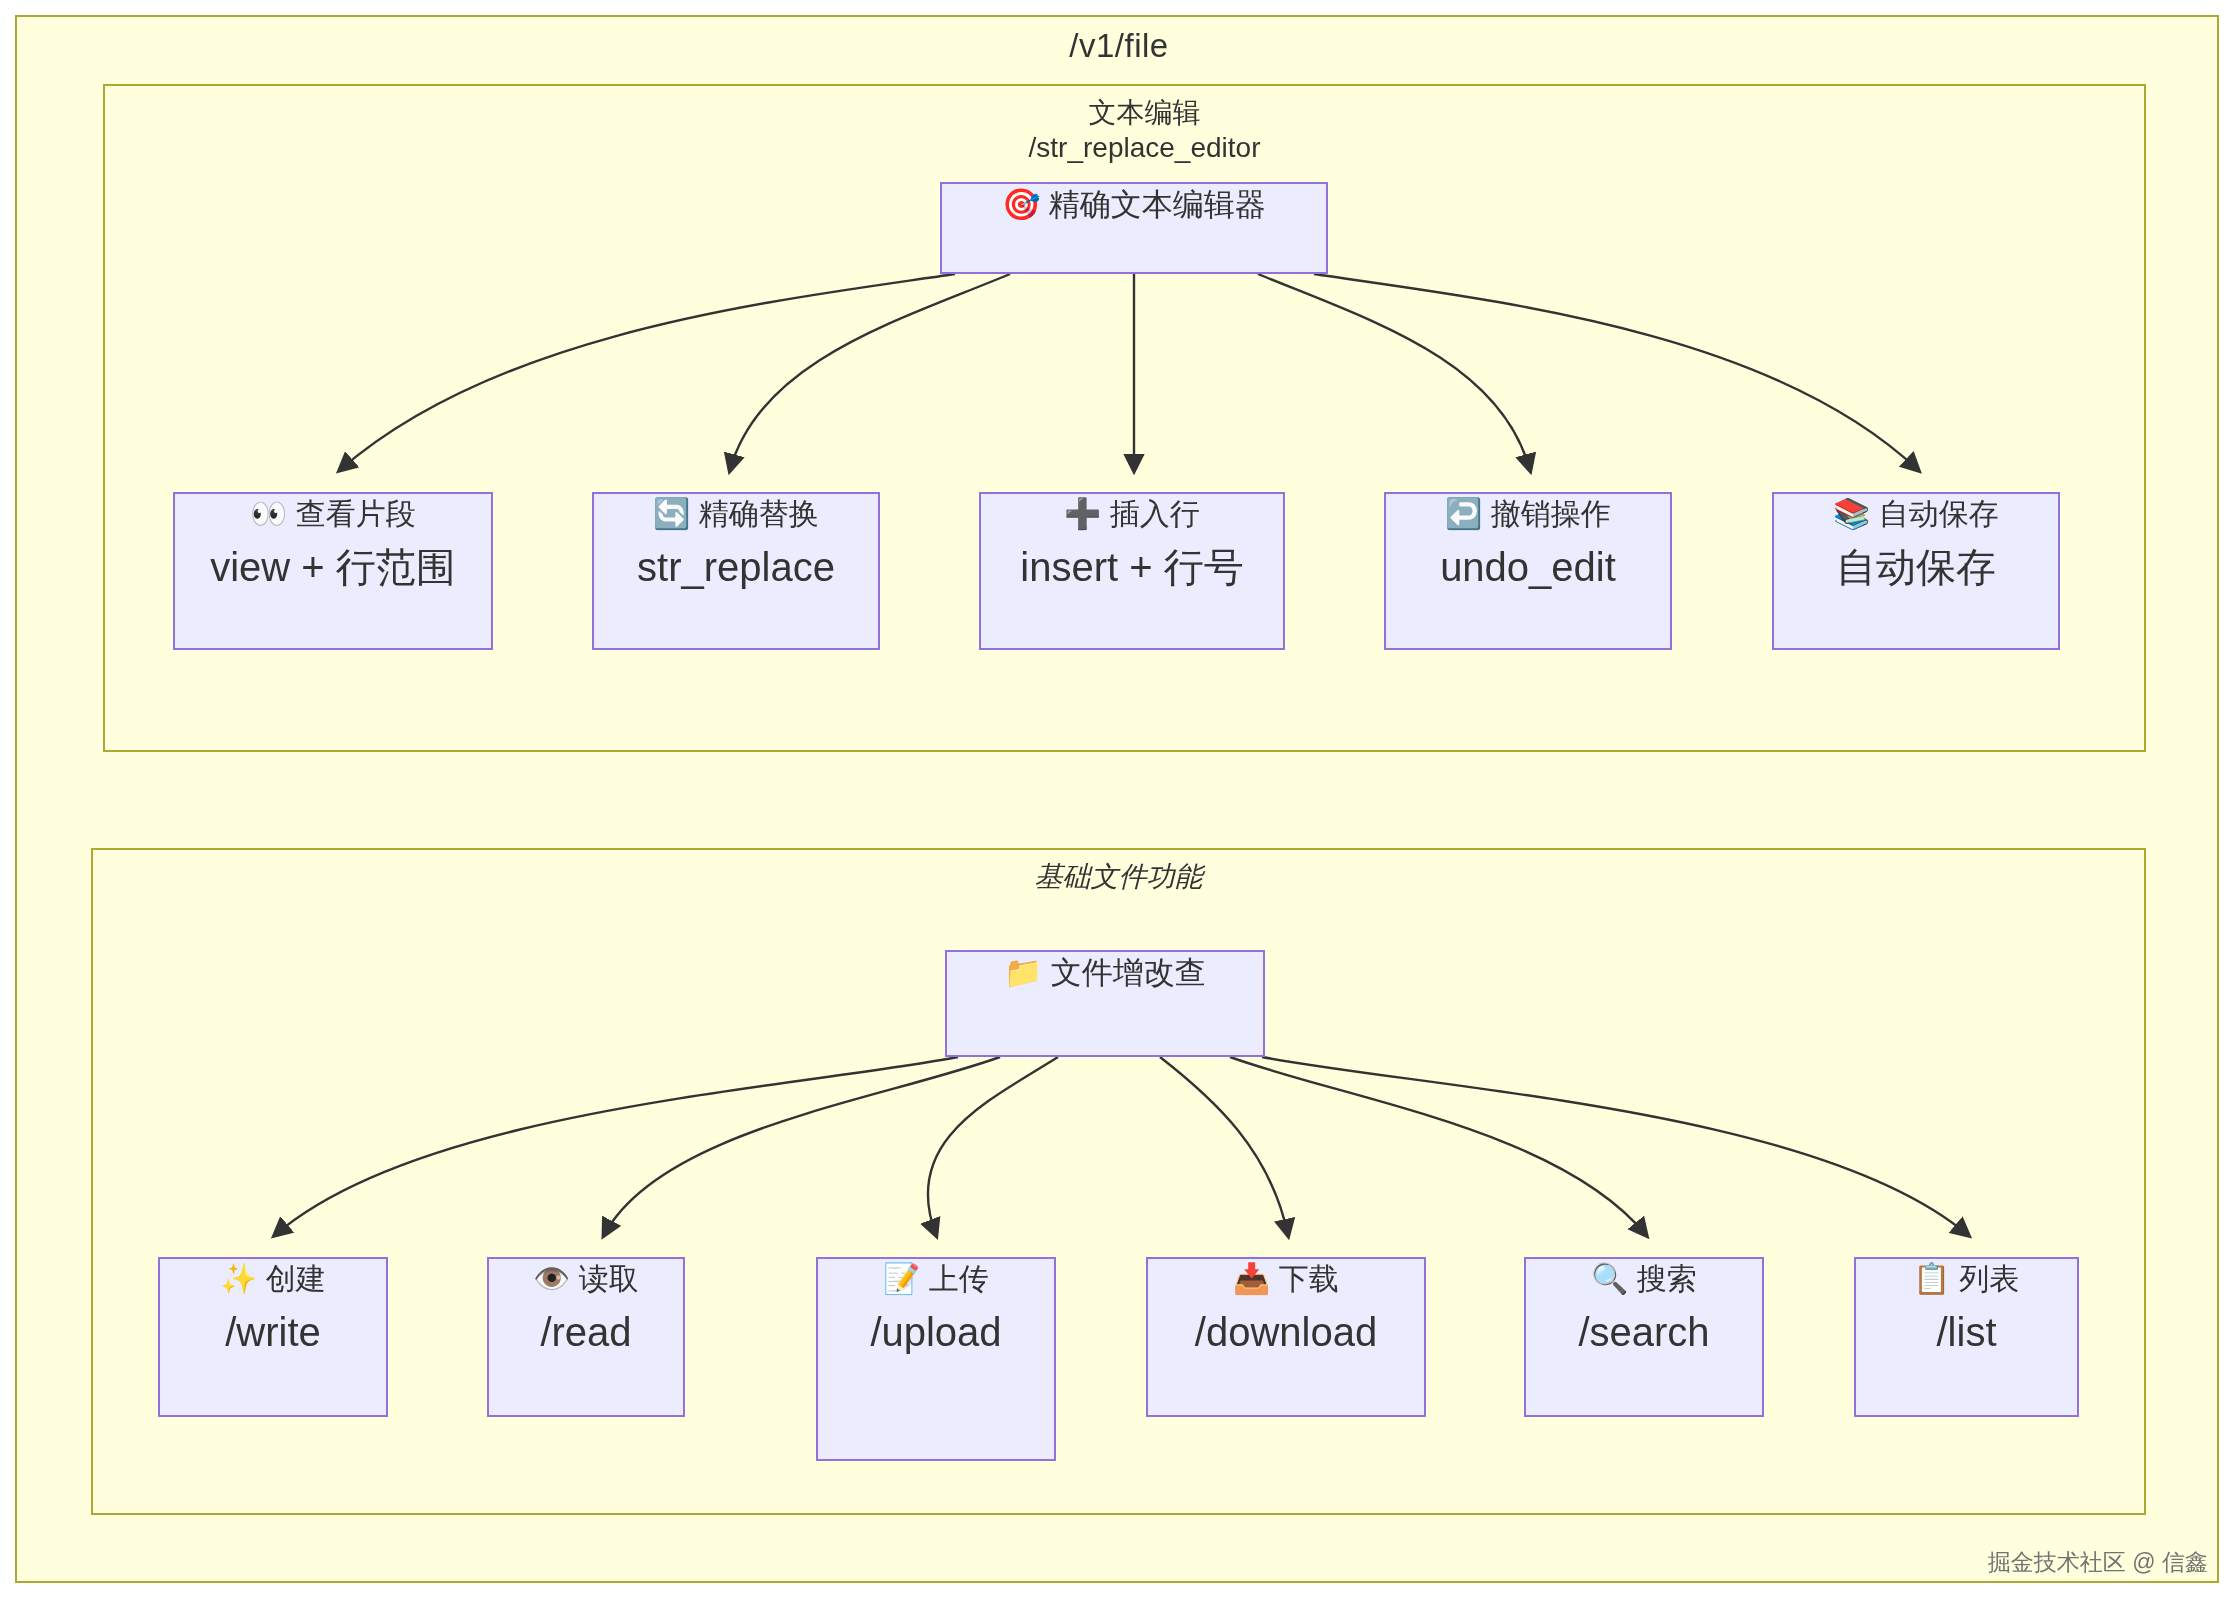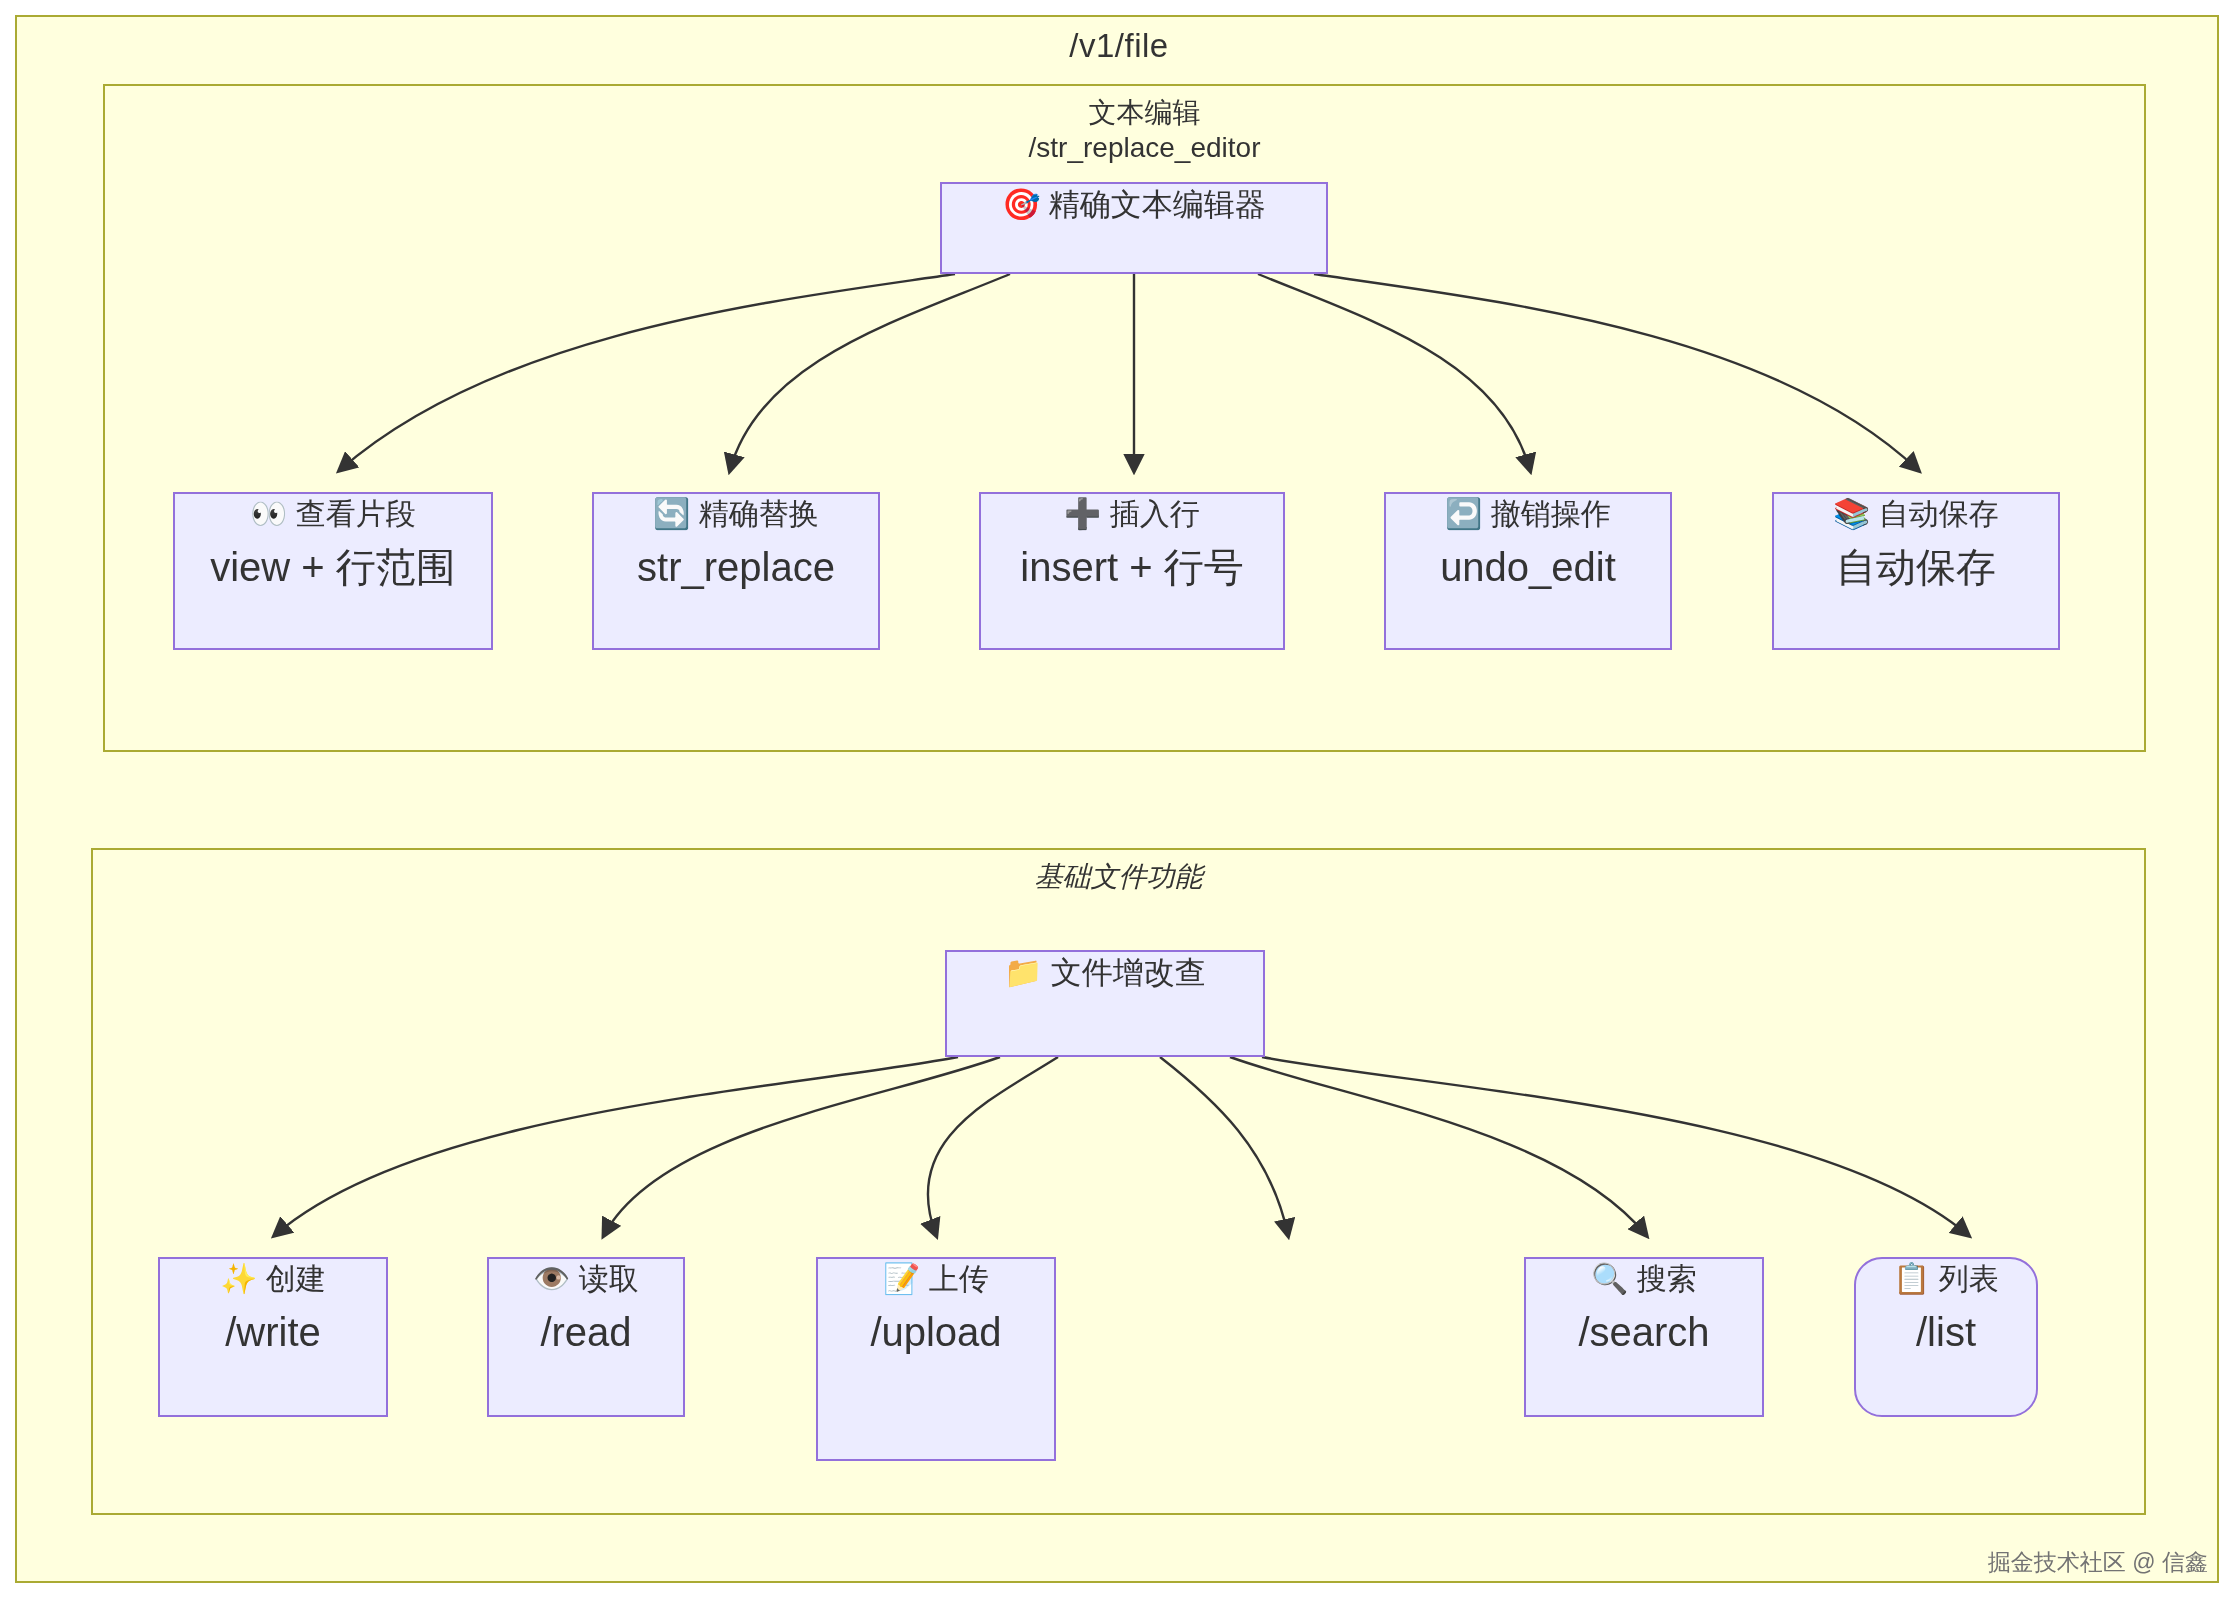--- a/index.html
+++ b/index.html
@@ -131,21 +131,21 @@
   #node-insert    { left: 979px;  top: 492px; width: 306px; height: 158px; }
   #node-undo      { left: 1384px; top: 492px; width: 288px; height: 158px; }
   #node-history   { left: 1772px; top: 492px; width: 288px; height: 158px; }
 
   
   #node-write     { left: 158px;  top: 1257px; width: 230px; height: 160px; }
   #node-read      { left: 487px;  top: 1257px; width: 198px; height: 160px; }
   #node-upload    { left: 816px;  top: 1257px; width: 240px; height: 204px; }
   #node-download  { left: 1146px; top: 1257px; width: 280px; height: 160px; }
   #node-search    { left: 1524px; top: 1257px; width: 240px; height: 160px; }
-  #node-list      { left: 1854px; top: 1257px; width: 184px; height: 160px; border-radius: 28px; }
+  #node-list      { left: 1854px; top: 1257px; width: 225px; height: 160px; }
 
   
   .watermark {
     position: absolute;
     right: 28px;
     bottom: 22px;
     font-size: 23px;
     color: #737373;
     white-space: nowrap;
   }
@@ -254,20 +254,26 @@
     <div class="node-line2">/read</div>
   </div>
 
   <div class="node" id="node-upload">
     <div class="node-line1">
       <span class="node-emoji">📝</span><span>上传</span>
     </div>
     <div class="node-line2">/upload</div>
   </div>
 
+  <div class="node" id="node-download">
+    <div class="node-line1">
+      <span class="node-emoji">📥</span><span>下载</span>
+    </div>
+    <div class="node-line2">/download</div>
+  </div>
 
   <div class="node" id="node-search">
     <div class="node-line1">
       <span class="node-emoji">🔍</span><span>搜索</span>
     </div>
     <div class="node-line2">/search</div>
   </div>
 
   <div class="node" id="node-list">
     <div class="node-line1">

